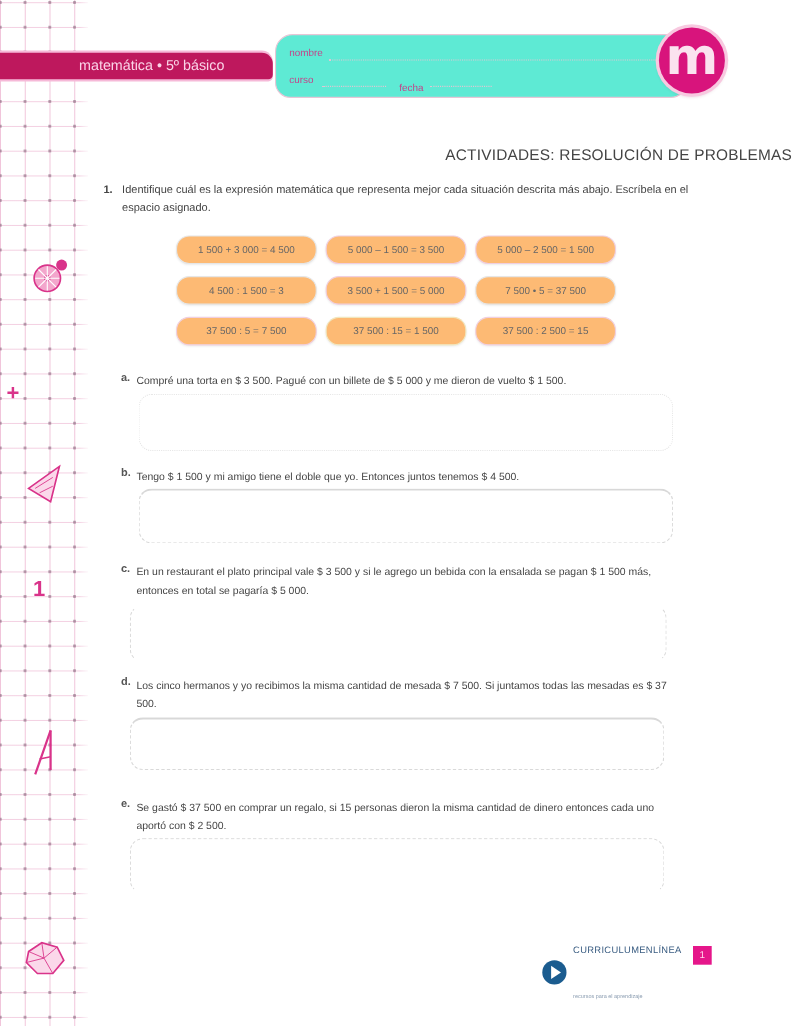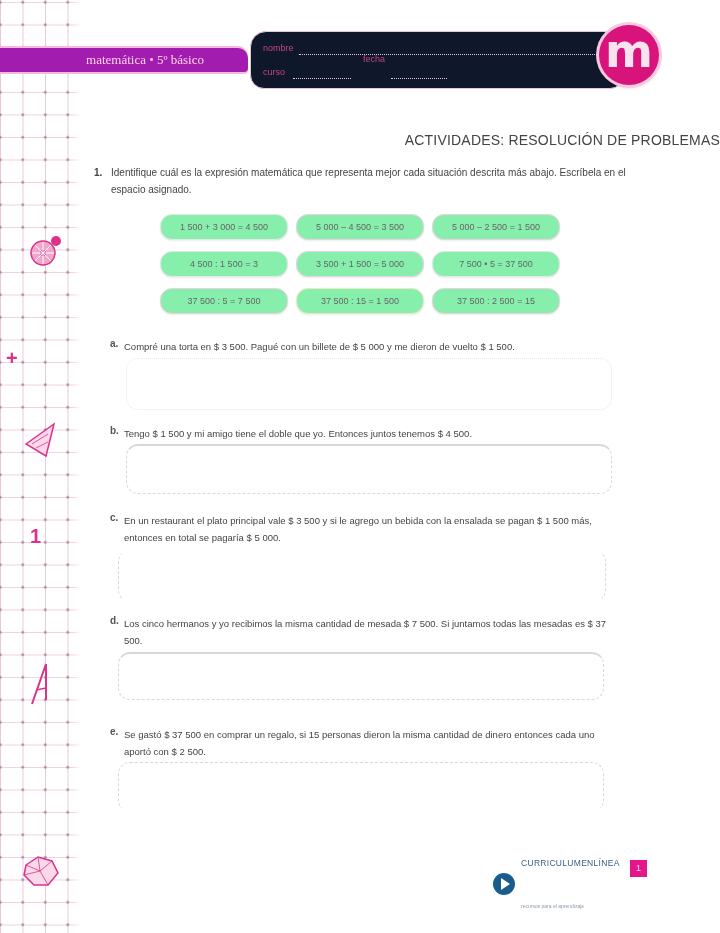--- a/index.html
+++ b/index.html
@@ -27,31 +27,31 @@
     .margin-fade {
       position: absolute; left: 72px; top: 0; width: 10px; height: 933px;
       background: linear-gradient(to right, rgba(255,255,255,0), #fff);
     }
     .deco {
       position: absolute; color: #d9338a; font-weight: bold;
     }
     
     .subject-band {
       position: absolute; left: 0; top: 48px; width: 248px; height: 24px;
-      background: #a21caf;
+      background: #be185d;
       border-radius: 0 10px 4px 0;
       box-shadow: 0 -2px 0 #f6b9d8, 0 2px 0 #f6b9d8;
       color: #fbd3e8; font-size: 13px; line-height: 24px;
-      text-align: right; padding-right: 44px; box-sizing: border-box; font-family: Liberation Serif, serif;
+      text-align: right; padding-right: 44px; box-sizing: border-box;
     }
     .student-box {
       position: absolute; left: 250px; top: 31px; width: 372px; height: 56px;
       border: 1.5px solid #e8c6d6;
       border-radius: 16px 6px 14px 14px;
-      background: #0f172a;
+      background: #5eead4;
     }
     .field-label {
       position: absolute; font-size: 9px; color: #c2458a;
     }
     .field-line {
       position: absolute; border-bottom: 1px dotted #e0c7d3; height: 0;
     }
     .logo-m {
       position: absolute; left: 599px; top: 25px; width: 60px; height: 60px;
       border-radius: 50%; background: #d8147c;
@@ -72,21 +72,21 @@
     .instruction .txt { margin-left: 17px; display: block; }
     
     .chips {
       position: absolute; left: 160px; top: 214px; width: 400px;
       display: grid; grid-template-columns: 128px 128px 128px; column-gap: 8px; row-gap: 11px;
     }
     .chip {
       height: 24px; border-radius: 12px; border: 1.5px solid #eee;
       box-shadow: 0 1px 2px rgba(0,0,0,0.08);
       font-size: 9px; color: #666; text-align: center; line-height: 24px;
-      background: #86efac; white-space: nowrap;
+      background: #fdba74; white-space: nowrap;
     }
     .chip.pink { border-color: #f0cfe0; }
     .chip.yellow { border-color: #f1e7bf; }
     .chip.gray { border-color: #e6e6e6; }
     
     .problem { position: absolute; left: 110px; width: 510px; }
     .problem .letter { position: absolute; left: 0; top: 0; font-weight: bold; font-size: 10px; color: #555; }
     .problem .q { margin-left: 14px; font-size: 9.5px; line-height: 17px; color: #444; }
     .answer-box {
       position: absolute; border: 1.5px dashed #d9d9d9; border-radius: 12px;
@@ -155,35 +155,35 @@
       <line x1="20" y1="18" x2="18" y2="4"></line>
     </g>
 </svg>
 
 <div class="subject-band">matemática  •  5º básico</div>
 <div class="student-box">
   <span class="field-label" style="left:12px;top:11px;">nombre</span>
   <div class="field-line" style="left:48px;top:22px;width:300px;"></div>
   <span class="field-label" style="left:12px;top:35px;">curso</span>
   <div class="field-line" style="left:42px;top:46px;width:58px;"></div>
-  <span class="field-label" style="left:112px;top:22px;">fecha</span>
+  <span class="field-label" style="left:112px;top:43px;">fecha</span>
   <div class="field-line" style="left:140px;top:46px;width:56px;"></div>
 </div>
 <div class="logo-m">m</div>
 
 <div class="page-title">ACTIVIDADES: RESOLUCIÓN DE PROBLEMAS</div>
 
 <div class="instruction">
   <span class="num">1.</span>
   <span class="txt">Identifique cuál es la expresión matemática que representa mejor cada situación descrita más abajo. Escríbela en el espacio asignado.</span>
 </div>
 
 <div class="chips">
   <div class="chip gray">1 500 + 3 000 = 4 500</div>
-  <div class="chip pink">5 000 – 4 500 = 3 500</div>
+  <div class="chip pink">5 000 – 1 500 = 3 500</div>
   <div class="chip pink">5 000 – 2 500 = 1 500</div>
   <div class="chip gray">4 500 : 1 500 = 3</div>
   <div class="chip pink">3 500 + 1 500 = 5 000</div>
   <div class="chip gray">7 500 • 5 = 37 500</div>
   <div class="chip pink">37 500 : 5 = 7 500</div>
   <div class="chip yellow">37 500 : 15 = 1 500</div>
   <div class="chip pink">37 500 : 2 500 = 15</div>
 </div>
 
 <div class="problem" style="top:338px;">

